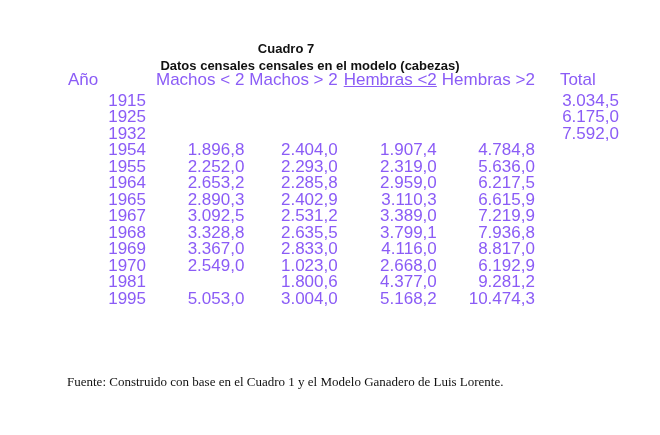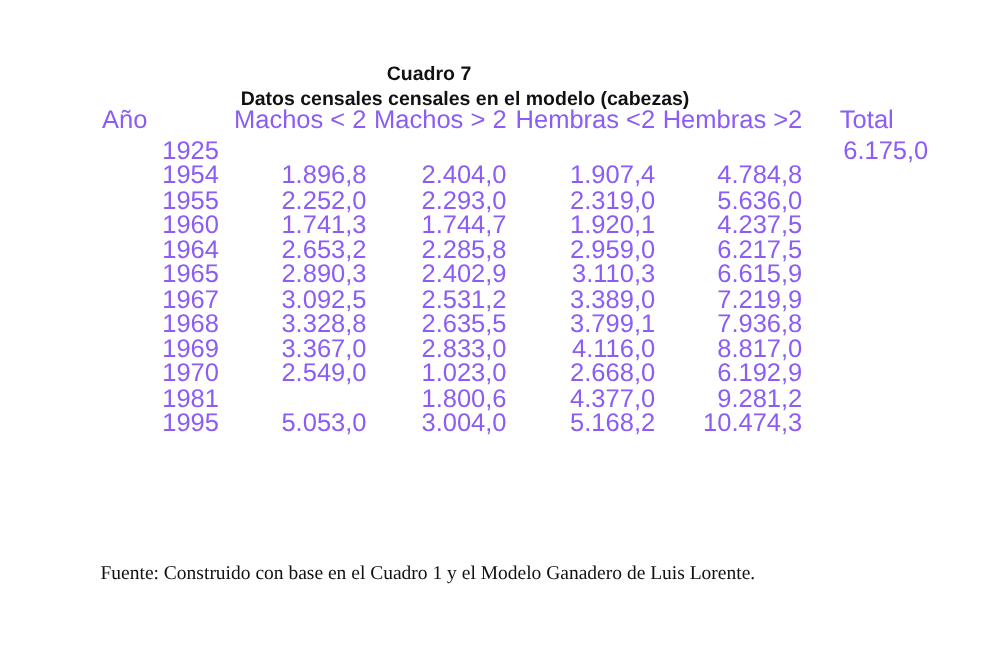--- a/index.html
+++ b/index.html
@@ -47,21 +47,21 @@
     font-weight: normal;
     text-align: left;
     vertical-align: top;
     line-height: 16.5px;
     padding: 0;
     white-space: nowrap;
   }
   table.census th:nth-child(1) { padding-left: 8px; }
   table.census th:nth-child(2) { padding-left: 10px; }
   table.census th:nth-child(3) { padding-left: 5px; }
-  table.census th:nth-child(4) { padding-left: 6px; }
+  table.census th:nth-child(4) { padding-left: 6px; text-decoration: underline; }
   table.census th:nth-child(5) { padding-left: 5px; }
   table.census th:nth-child(6) { padding-left: 2px; text-align: center; }
   table.census td {
     height: 16.5px;
     line-height: 16.5px;
     text-align: right;
     vertical-align: top;
     padding: 0;
     white-space: nowrap;
   }
@@ -97,52 +97,60 @@
           <th>Año</th>
           <th>Machos &lt; 2</th>
           <th>Machos &gt; 2</th>
           <th>Hembras &lt;2</th>
           <th>Hembras &gt;2</th>
           <th>Total</th>
         </tr>
     </thead>
     <tbody id="table-body">
         <tr>
+          <td>1915</td>
+          <td></td>
+          <td></td>
+          <td></td>
+          <td></td>
+          <td>3.034,5</td>
+        </tr>
+        <tr>
           <td>1925</td>
           <td></td>
           <td></td>
           <td></td>
           <td></td>
           <td>6.175,0</td>
+        </tr>
+        <tr>
+          <td>1932</td>
+          <td></td>
+          <td></td>
+          <td></td>
+          <td></td>
+          <td>7.592,0</td>
         </tr>
         <tr>
           <td>1954</td>
           <td>1.896,8</td>
           <td>2.404,0</td>
           <td>1.907,4</td>
           <td>4.784,8</td>
           <td></td>
         </tr>
         <tr>
           <td>1955</td>
           <td>2.252,0</td>
           <td>2.293,0</td>
           <td>2.319,0</td>
           <td>5.636,0</td>
           <td></td>
         </tr>
         <tr>
-          <td>1960</td>
-          <td>1.741,3</td>
-          <td>1.744,7</td>
-          <td>1.920,1</td>
-          <td>4.237,5</td>
-          <td></td>
-        </tr>
-        <tr>
           <td>1964</td>
           <td>2.653,2</td>
           <td>2.285,8</td>
           <td>2.959,0</td>
           <td>6.217,5</td>
           <td></td>
         </tr>
         <tr>
           <td>1965</td>
           <td>2.890,3</td>

